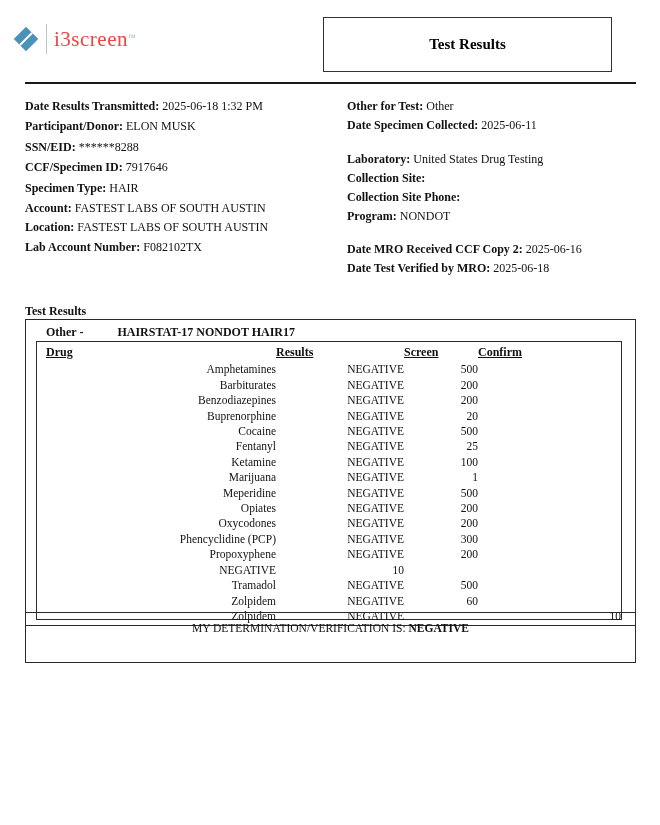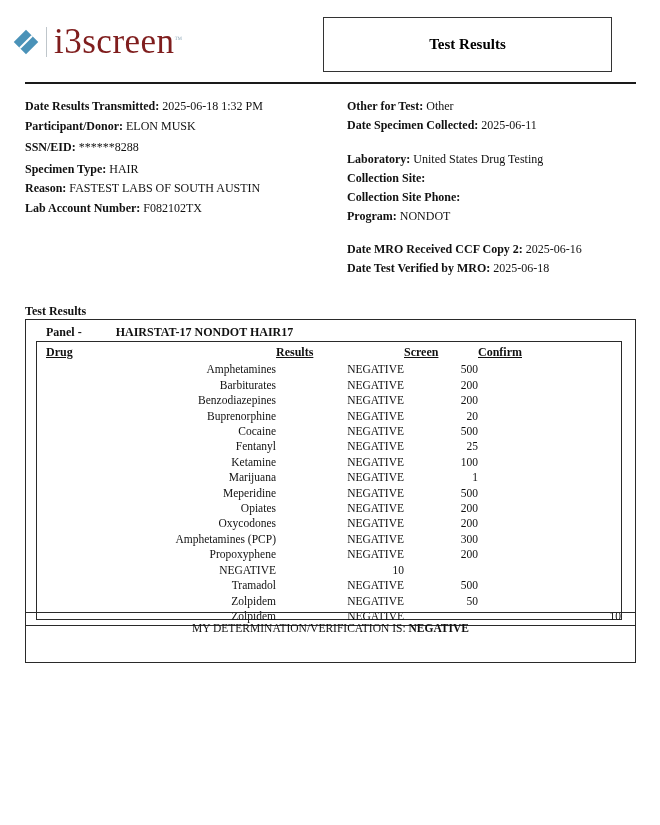--- a/index.html
+++ b/index.html
@@ -5,21 +5,21 @@
   html,body{margin:0;padding:0;background:#e8e8e8;}
   .page{
     position:relative;width:660px;height:825px;background:#ffffff;
     font-family:"Liberation Serif","DejaVu Serif",serif;color:#111;
     overflow:hidden;margin:0 auto;
   }
   
   .logo{position:absolute;left:12px;top:24px;display:flex;align-items:center;}
   .logo .diamond{width:28px;height:28px;display:block;}
   .logo .divider{width:1px;height:30px;background:#bfc6cb;margin:0 7px 0 6px;}
-  .logo .brand{font-size:35px;color:#7f1d1d;letter-spacing:0.5px;line-height:1;}
+  .logo .brand{font-size:21px;color:#ef4444;letter-spacing:0.5px;line-height:1;}
   .logo .tm{font-size:8px;color:#9ab2c0;vertical-align:top;position:relative;top:-2px;}
   .title-box{
     position:absolute;left:323px;top:17px;width:287px;height:53px;
     border:1.5px solid #333;display:flex;align-items:center;justify-content:center;
   }
   .title-box .title{font-weight:bold;font-size:15px;color:#000;}
   .top-rule{position:absolute;left:25px;top:82px;width:611px;height:2px;background:#1a1a1a;}
   
   .info{position:absolute;left:25px;top:97px;width:612px;display:flex;}
   .info .col-left{width:322px;}
@@ -79,41 +79,43 @@
     <span class="title">Test Results</span>
   </div>
 
   <div class="top-rule"></div>
 
   <div class="info">
     <div class="col-left">
       <div class="info-row"><span class="info-label">Date Results Transmitted:</span> <span>2025-06-18 1:32 PM</span></div>
       <div class="info-row"><span class="info-label">Participant/Donor:</span> <span>ELON MUSK</span></div>
       <div class="info-row gap-sm"><span class="info-label">SSN/EID:</span> <span>******8288</span></div>
+      <div class="info-row"><span class="info-label">CCF/Specimen ID:</span> <span>7917646</span></div>
       <div class="info-row gap-sm"><span class="info-label">Specimen Type:</span> <span>HAIR</span></div>
-      <div class="info-row"><span class="info-label">Reason:</span> <span>FASTEST LABS OF SOUTH AUSTIN</span></div>
+      <div class="info-row"><span class="info-label">Account:</span> <span>FASTEST LABS OF SOUTH AUSTIN</span></div>
+      <div class="info-row"><span class="info-label">Location:</span> <span>FASTEST LABS OF SOUTH AUSTIN</span></div>
       <div class="info-row"><span class="info-label">Lab Account Number:</span> <span>F082102TX</span></div>
     </div>
     <div class="col-right">
       <div class="info-row"><span class="info-label">Other for Test:</span> <span>Other</span></div>
       <div class="info-row"><span class="info-label">Date Specimen Collected:</span> <span>2025-06-11</span></div>
       <div class="info-row gap-md"><span class="info-label">Laboratory:</span> <span>United States Drug Testing</span></div>
       <div class="info-row"><span class="info-label">Collection Site:</span> <span></span></div>
       <div class="info-row"><span class="info-label">Collection Site Phone:</span> <span></span></div>
       <div class="info-row"><span class="info-label">Program:</span> <span>NONDOT</span></div>
       <div class="info-row gap-lg"><span class="info-label">Date MRO Received CCF Copy 2:</span> <span>2025-06-16</span></div>
       <div class="info-row"><span class="info-label">Date Test Verified by MRO:</span> <span>2025-06-18</span></div>
     </div>
   </div>
 
   <div class="results-label">Test Results</div>
 
   <div class="outer-box">
     <div class="panel-row">
-      <span>Panel -</span><span class="panel-value">HAIRSTAT-17 NONDOT HAIR17</span>
+      <span>Other -</span><span class="panel-value">HAIRSTAT-17 NONDOT HAIR17</span>
     </div>
     <div class="inner-box">
       <div class="trow thead">
         <span>Drug</span>
         <span>Results</span>
         <span>Screen</span>
         <span>Confirm</span>
       </div>
       <div class="trow">
           <span>Amphetamines</span>
@@ -175,21 +177,21 @@
           <span>200</span>
           <span></span>
         </div>
       <div class="trow">
           <span>Oxycodones</span>
           <span>NEGATIVE</span>
           <span>200</span>
           <span></span>
         </div>
       <div class="trow">
-          <span>Amphetamines (PCP)</span>
+          <span>Phencyclidine (PCP)</span>
           <span>NEGATIVE</span>
           <span>300</span>
           <span></span>
         </div>
       <div class="trow">
           <span>Propoxyphene</span>
           <span>NEGATIVE</span>
           <span>200</span>
           <span></span>
         </div>
@@ -200,21 +202,21 @@
         </div>
       <div class="trow">
           <span>Tramadol</span>
           <span>NEGATIVE</span>
           <span>500</span>
           <span></span>
         </div>
       <div class="trow">
           <span>Zolpidem</span>
           <span>NEGATIVE</span>
-          <span>50</span>
+          <span>60</span>
           <span></span>
         </div>
       <div class="trow">
           <span>Zolpidem</span>
           <span>NEGATIVE</span>
           <span></span>
           <span>10</span>
         </div>
     </div>
   </div>

